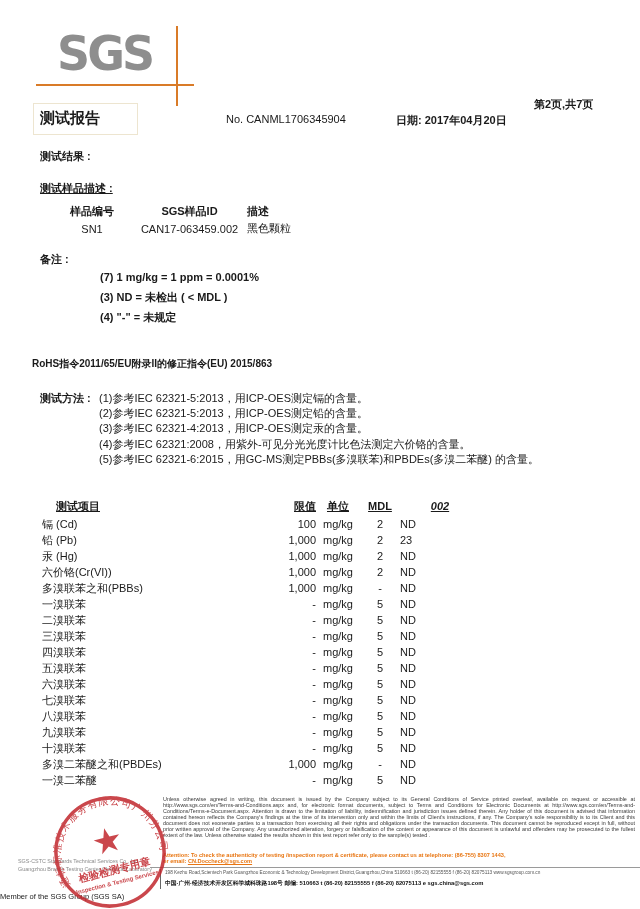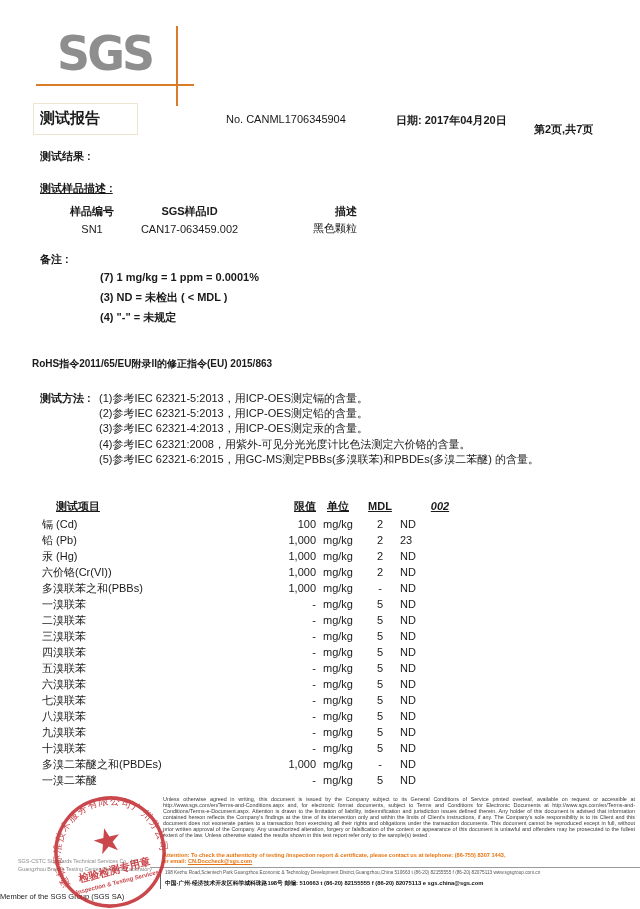--- a/index.html
+++ b/index.html
@@ -14,33 +14,33 @@
   .logo{left:57px;top:26px;font-size:46px;font-weight:bold;color:#8e8e8e;
         letter-spacing:-3px;transform:scaleY(1.05);font-family:"DejaVu Sans",sans-serif}
   .crop-h{left:36px;top:84px;width:158px;height:2px;background:#d97b28}
   .crop-v{left:176px;top:26px;width:2px;height:80px;background:#d97b28}
 
   
   .title-box{left:33px;top:103px;width:103px;height:30px;border:1px solid #ede5d0}
   .doc-title{left:40px;top:109px;font-size:15px;font-weight:bold}
   .report-no{left:226px;top:113px;font-size:11px}
   .date{left:396px;top:113px;font-size:11px;font-weight:bold}
-  .pageinfo{left:534px;top:122px;font-size:11px;font-weight:bold}
+  .pageinfo{left:534px;top:97px;font-size:11px;font-weight:bold}
 
   .sec-label{font-size:11px;font-weight:bold}
   .results-label{left:40px;top:149px}
   .sampledesc-label{left:40px;top:181px;text-decoration:underline}
 
   
   .stable{left:52px;top:202px;border-collapse:collapse;table-layout:fixed;font-size:11px}
   .stable th{font-weight:bold;height:18px;padding:0;vertical-align:middle}
   .stable td{height:17px;padding:0;vertical-align:middle}
   .sc1{width:80px;text-align:center}
   .sc2{width:115px;text-align:center}
-  .sc3{width:110px;text-align:right}
+  .sc3{width:110px;text-align:left}
 
   .notes-label{left:40px;top:252px}
   .notes{left:100px;top:267px;font-size:11px;line-height:20px;font-weight:bold}
 
   .rohs-title{left:32px;top:357px;font-size:10px;font-weight:bold;}
 
   .method-label{left:40px;top:391px}
   .methods{left:99px;top:391px;font-size:11px;line-height:15.2px;font-weight:normal}
 
   

